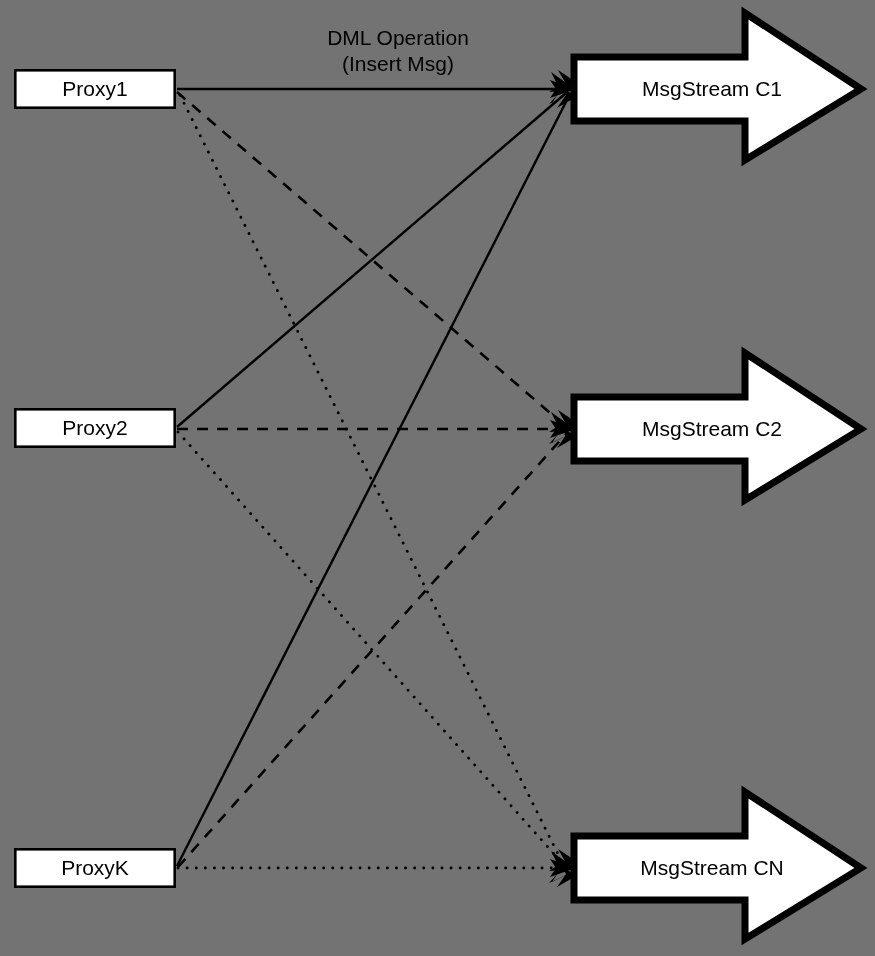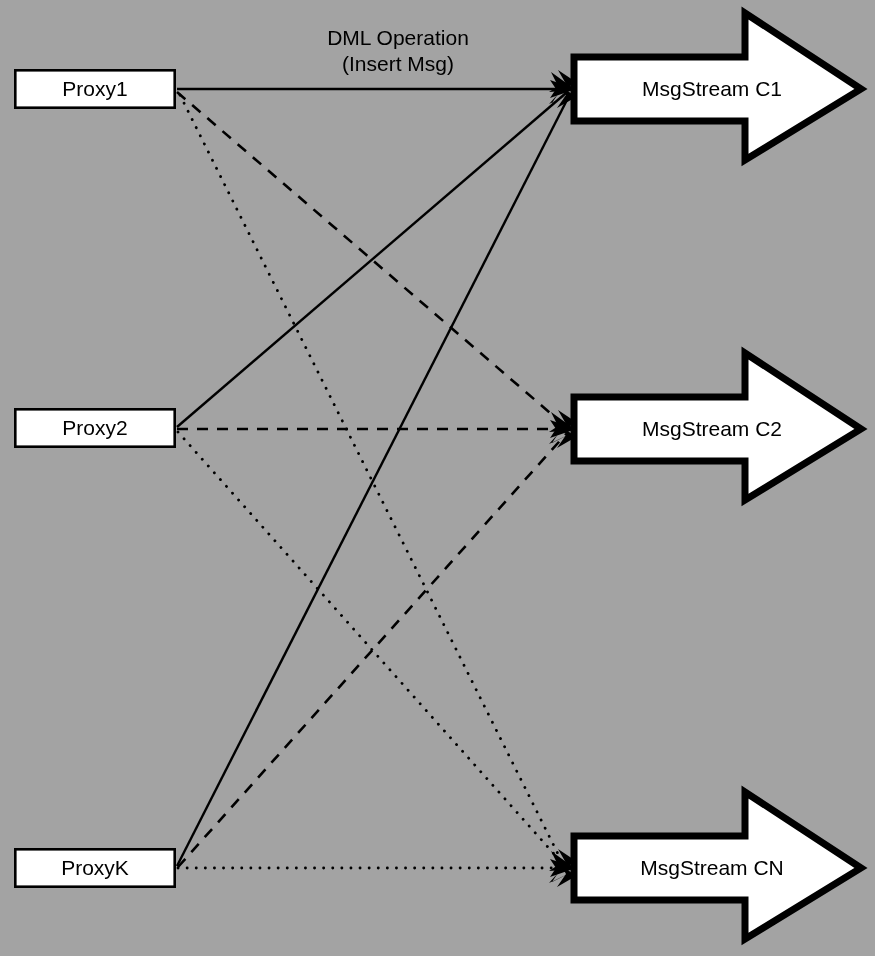--- a/index.html
+++ b/index.html
@@ -11,21 +11,21 @@
   body {
     font-family: "Liberation Sans", sans-serif;
     width: 875px;
     height: 956px;
     overflow: hidden;
   }
   #diagram-root {
     position: relative;
     width: 875px;
     height: 956px;
-    background: #a3a3a3;
+    background: #737373;
   }
   svg#diagram-svg {
     position: absolute;
     top: 0;
     left: 0;
     width: 875px;
     height: 956px;
     display: block;
   }
   .node-label {

